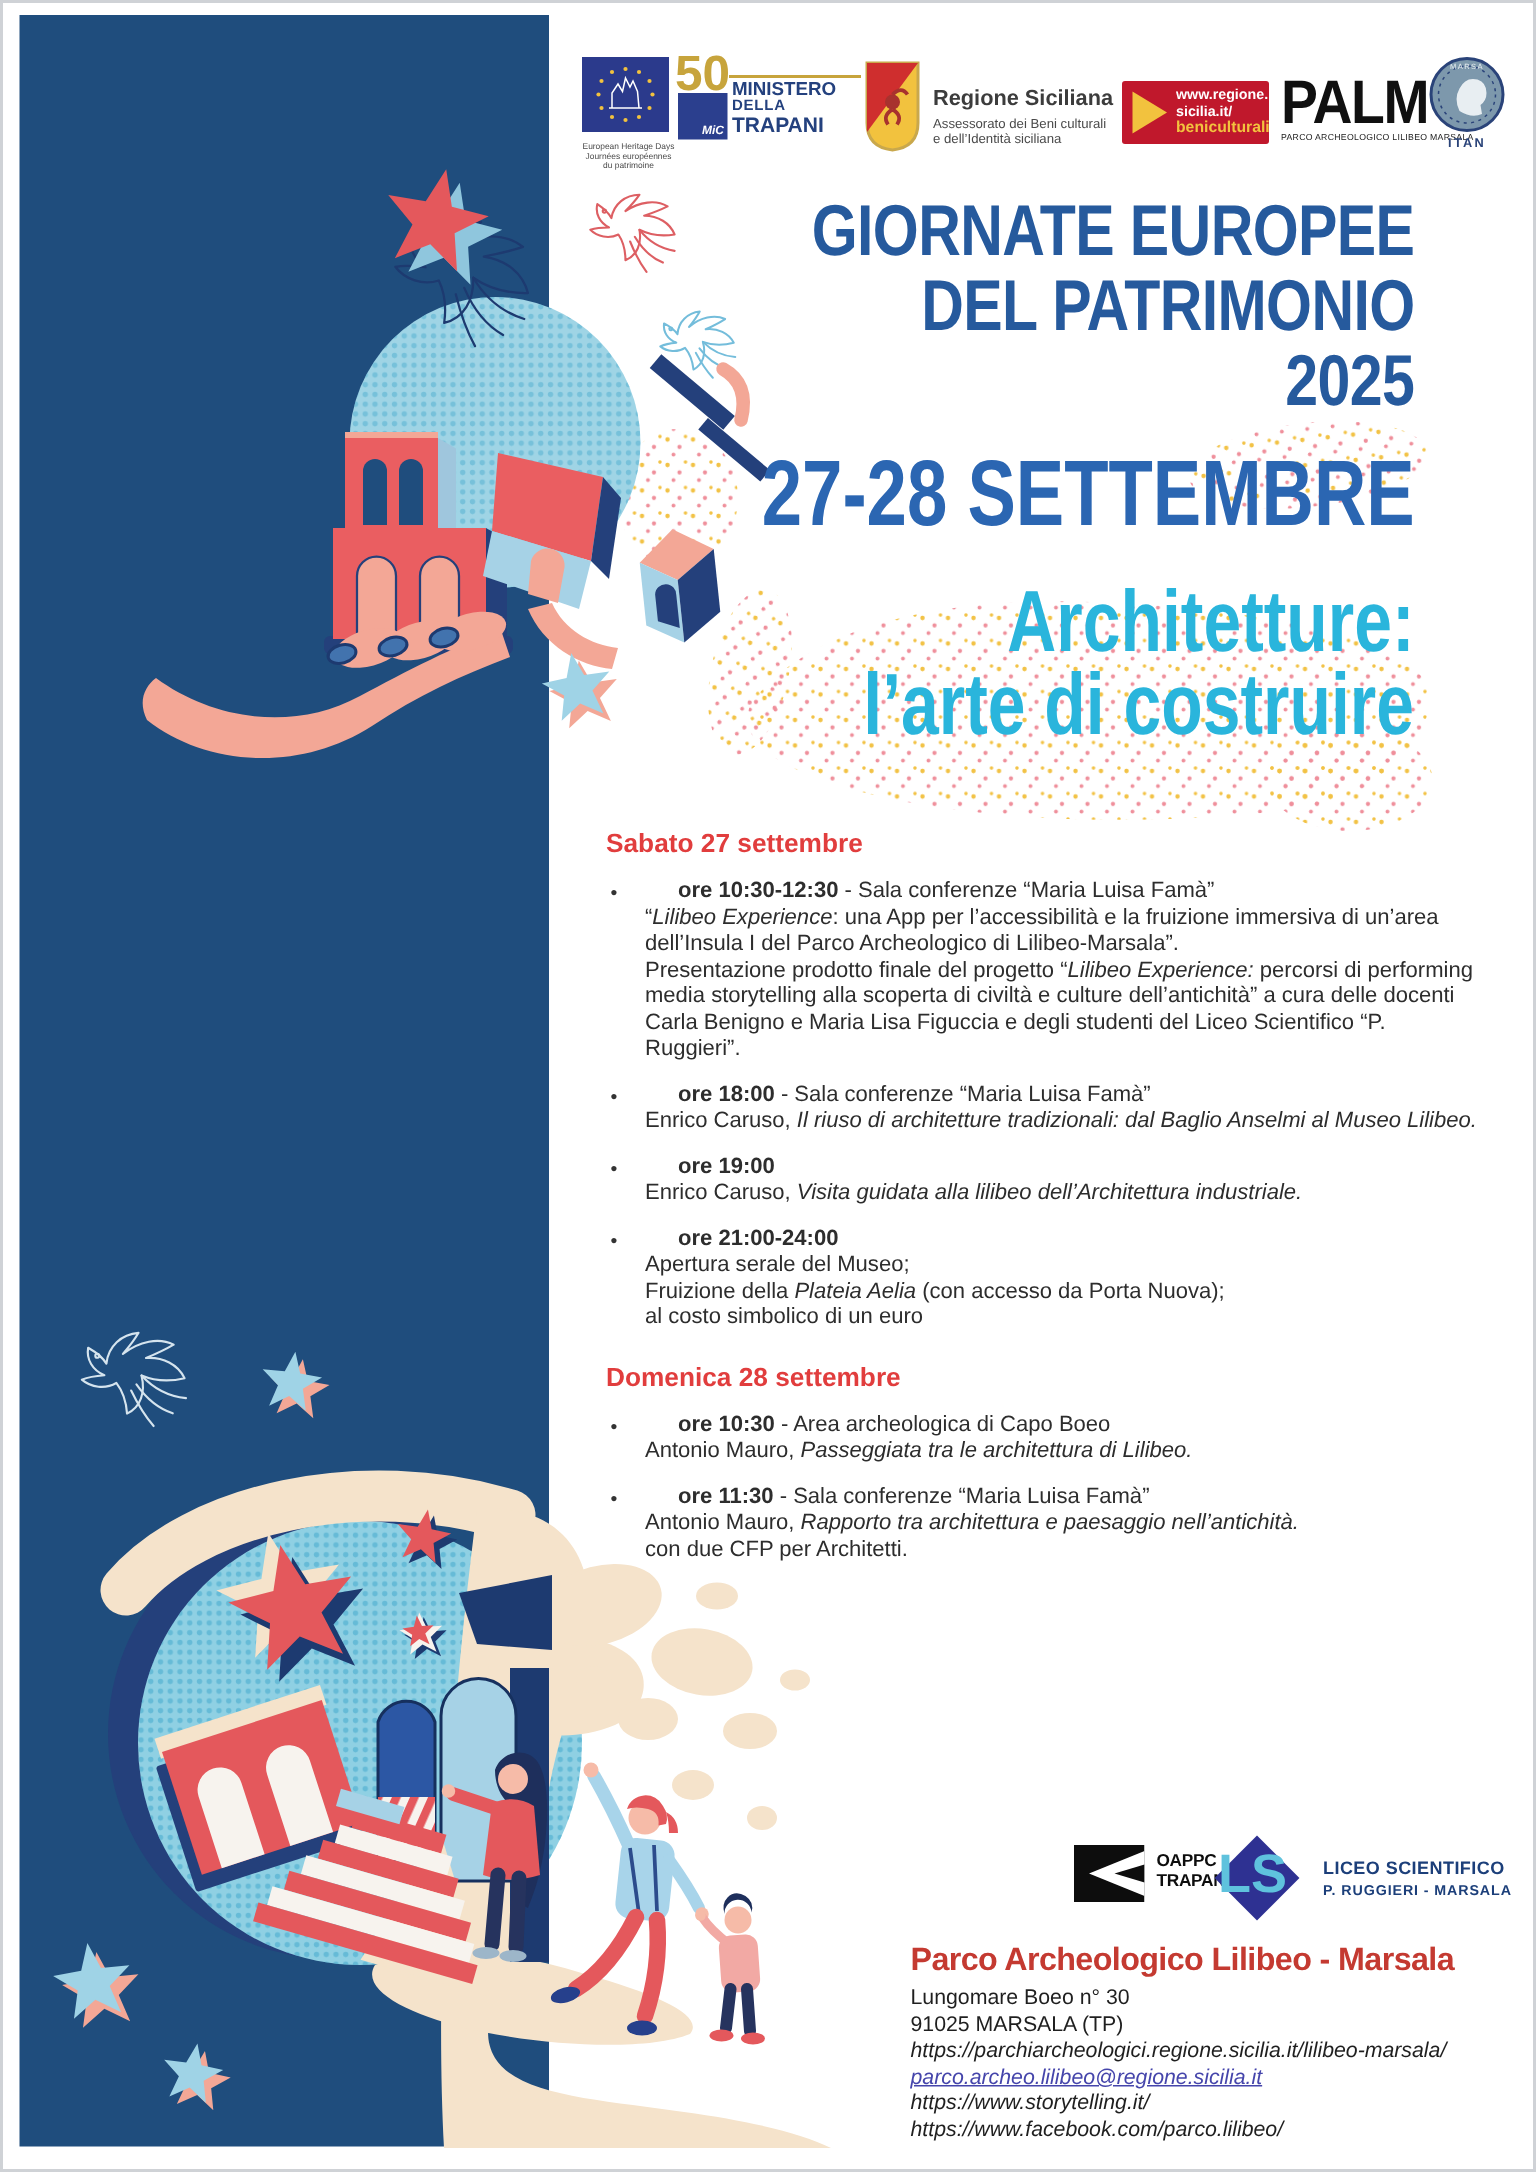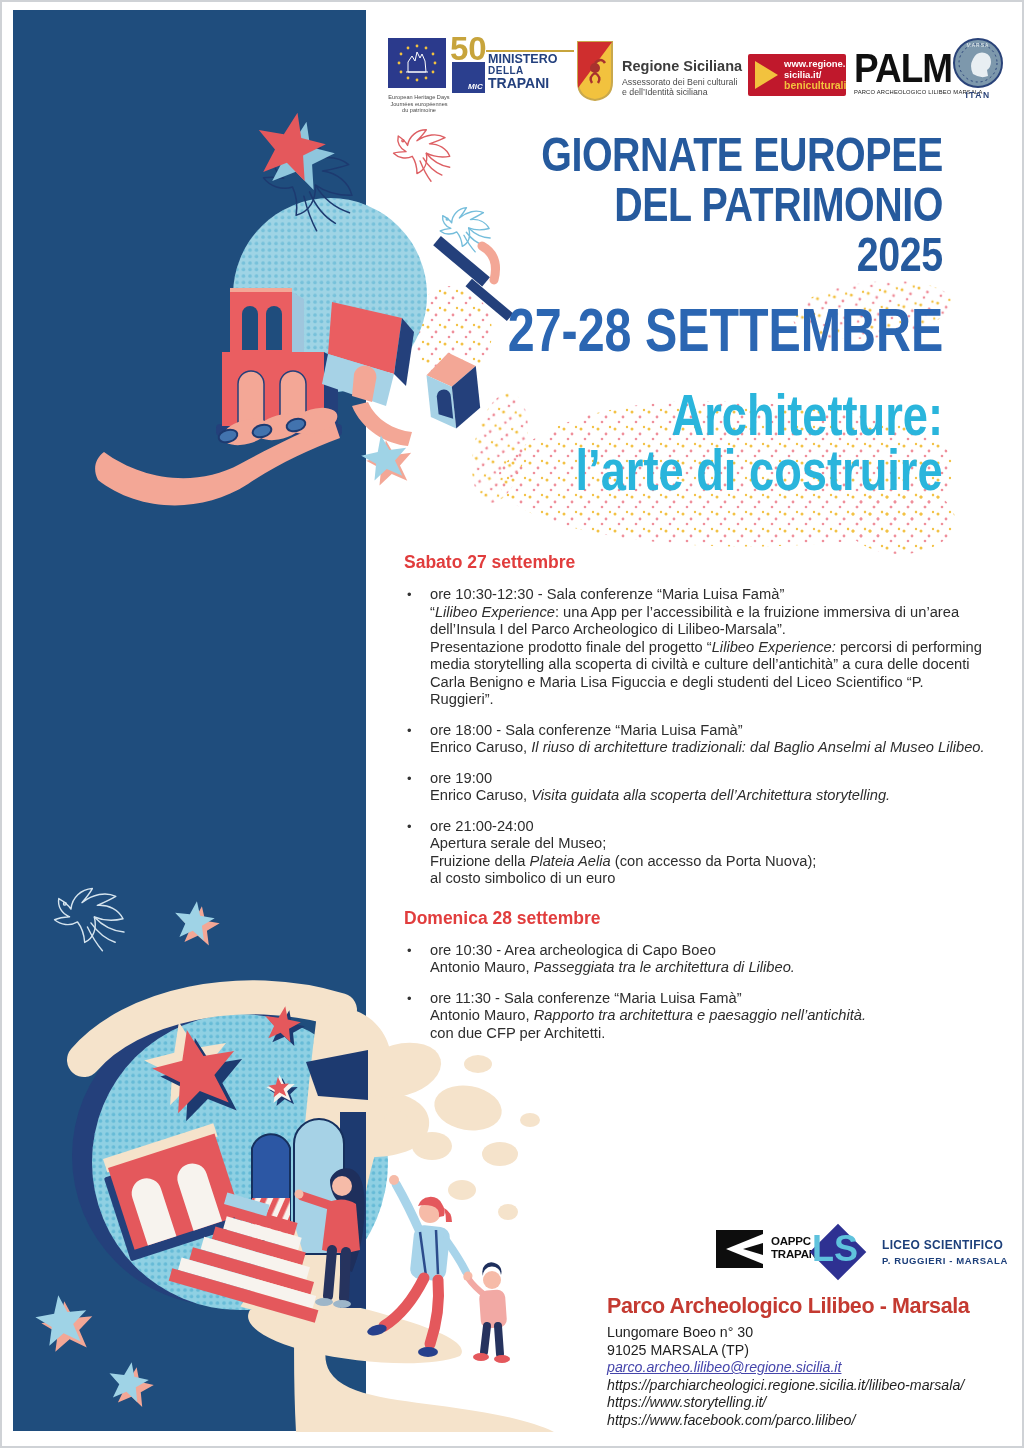--- a/index.html
+++ b/index.html
@@ -52,21 +52,21 @@
   .t-theme{font-size:58px;color:#2ab5dc;transform:scaleX(.78);}
   .th1{top:386px;} .th2{top:441px;}
 
   
   .program{left:404px;top:552px;width:582px;}
   .section-title{font-size:17.5px;font-weight:bold;color:#e13d3d;margin:0 0 13px 0;}
   .section-title.second{margin-top:20px;}
   .event{display:flex;margin-bottom:13px;}
   .bullet{width:23px;flex:none;font-size:13px;color:#333;line-height:17.5px;padding-left:3px;}
   .event-body{flex:1;font-size:14.7px;line-height:17.5px;color:#2d2d2d;}
-  .seg-b{font-weight:normal;}
+  .seg-b{font-weight:bold;margin-left:22px;}
   .seg-i{font-style:italic;}
 
   
   .oappc{left:716px;top:1230px;width:120px;height:40px;}
   .oappc-text{position:absolute;left:55px;top:5px;font-size:11.5px;font-weight:800;color:#0d0d0d;line-height:12.5px;letter-spacing:-.2px;}
   .liceo{left:806px;top:1222px;width:220px;height:60px;}
   .ls-diamond{position:absolute;left:12px;top:10px;width:40px;height:40px;background:#2e3192;transform:rotate(45deg);}
   .ls-letters{position:absolute;left:6px;top:4px;font-size:36px;font-weight:bold;color:#5fc2dd;line-height:46px;}
   .liceo-text{position:absolute;left:76px;top:16px;color:#1c3f7a;font-weight:800;}
   .liceo-text .l1{font-size:12px;letter-spacing:.3px;}
@@ -380,21 +380,21 @@
           <span class="bullet">•</span>
           <div class="event-body">
             <div class="event-line"><span class="seg-b">ore 18:00</span><span> - Sala conferenze “Maria Luisa Famà”</span></div>
             <div class="event-line"><span>Enrico Caruso, </span><span class="seg-i">Il riuso di architetture tradizionali: dal Baglio Anselmi al Museo Lilibeo.</span></div>
           </div>
         </div>
         <div class="event">
           <span class="bullet">•</span>
           <div class="event-body">
             <div class="event-line"><span class="seg-b">ore 19:00</span></div>
-            <div class="event-line"><span>Enrico Caruso, </span><span class="seg-i">Visita guidata alla scoperta dell’Architettura storytelling.</span></div>
+            <div class="event-line"><span>Enrico Caruso, </span><span class="seg-i">Visita guidata alla lilibeo dell’Architettura industriale.</span></div>
           </div>
         </div>
         <div class="event">
           <span class="bullet">•</span>
           <div class="event-body">
             <div class="event-line"><span class="seg-b">ore 21:00-24:00</span></div>
             <div class="event-line"><span>Apertura serale del Museo;</span></div>
             <div class="event-line"><span>Fruizione della </span><span class="seg-i">Plateia Aelia</span><span> (con accesso da Porta Nuova);</span></div>
             <div class="event-line"><span>al costo simbolico di un euro</span></div>
           </div>
@@ -438,18 +438,18 @@
     <div class="liceo-text">
       <div class="l1">LICEO SCIENTIFICO</div>
       <div class="l2">P. RUGGIERI - MARSALA</div>
     </div>
   </div>
 
   <div class="txt contact">
     <div class="contact-title">Parco Archeologico Lilibeo - Marsala</div>
     <div class="c-line">Lungomare Boeo n° 30</div>
     <div class="c-line">91025 MARSALA (TP)</div>
+    <div class="c-line c-it">https://parchiarcheologici.regione.sicilia.it/lilibeo-marsala/</div>
     <div class="c-line c-email">parco.archeo.lilibeo@regione.sicilia.it</div>
-    <div class="c-line c-it">https://parchiarcheologici.regione.sicilia.it/lilibeo-marsala/</div>
     <div class="c-line c-it">https://www.storytelling.it/</div>
     <div class="c-line c-it">https://www.facebook.com/parco.lilibeo/</div>
   </div>
 </div>
 
 </body></html>

